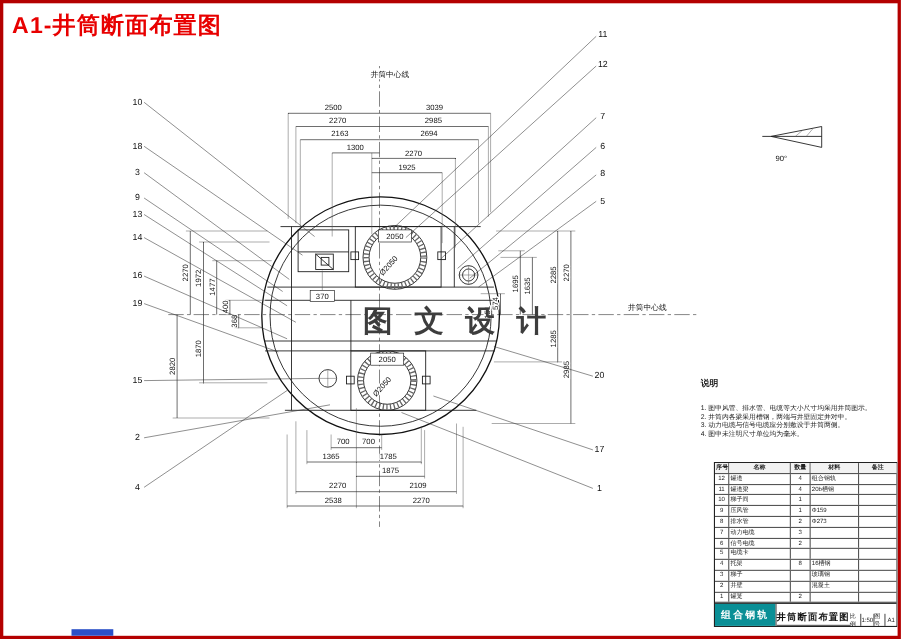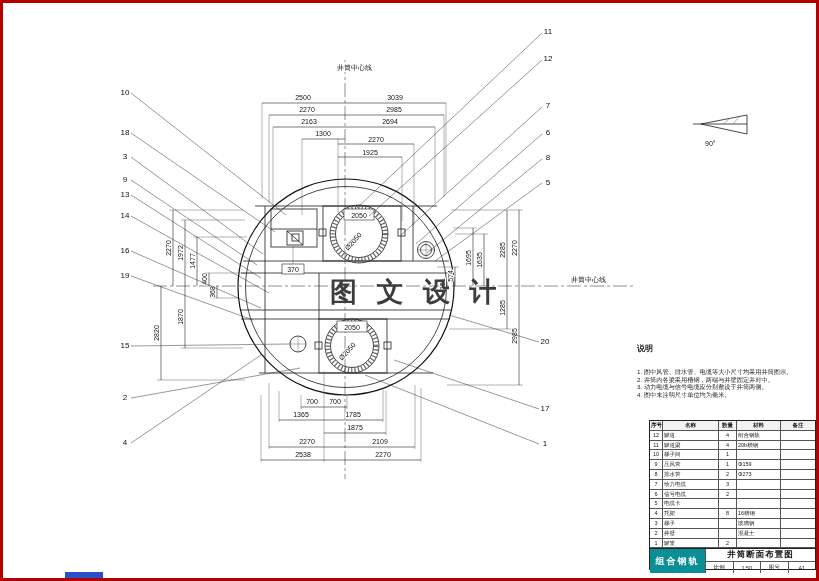--- a/index.html
+++ b/index.html
@@ -25,32 +25,33 @@
   .tb-row{display:flex;flex:1;border-bottom:0.5px solid #555;min-height:0;}
   .tb-cell{border-right:0.5px solid #555;font-size:5.5px;line-height:8.8px;padding:0 1px;overflow:hidden;white-space:nowrap;color:#222;box-sizing:border-box;}
   .tb-cell:nth-child(1){width:13px;text-align:center;}
   .tb-cell:nth-child(2){width:56px;}
   .tb-cell:nth-child(3){width:18px;text-align:center;}
   .tb-cell:nth-child(4){width:44px;}
   .tb-cell:nth-child(5){flex:1;border-right:none;}
   .tb-head .tb-cell{font-weight:bold;text-align:center;background:#f2f2f2;}
   .tb-bottom{height:28px;display:flex;border-top:0.8px solid #222;}
   .tb-company{width:55px;background:#0a8f96;color:#fff;font-size:9px;font-weight:bold;display:flex;align-items:center;justify-content:center;letter-spacing:2px;}
-  .tb-rightcol{flex:1;display:flex;flex-direction:column;border-left:0.5px solid #555;}
+  .tb-rightcol{flex:1;display:flex;flex-direction:row;border-left:0.5px solid #555;align-items:flex-end;}
   .tb-title{flex:1;display:flex;align-items:center;justify-content:center;font-size:8.5px;font-weight:bold;border-bottom:0.5px solid #555;letter-spacing:1px;color:#111;}
   .tb-meta{height:11px;display:flex;}
   .tb-cellm{flex:1;border-right:0.5px solid #555;font-size:5.5px;display:flex;align-items:center;justify-content:center;color:#222;}
   .tb-cellm:last-child{border-right:none;}
   .blue-bar{position:absolute;left:62px;top:569px;width:38px;height:9px;background:#2b50c8;}
 </style>
 </head>
 <body>
 
 <div class="page">
 
+  <div class="main-title">A1-井筒断面布置图</div>
 
   <svg width="819" height="581" viewBox="0 0 819 581">
     <defs>
       <marker id="tk" markerWidth="8" markerHeight="8" refX="0" refY="0" orient="auto" markerUnits="userSpaceOnUse">
         <path d="M-2.2,2.2 L2.2,-2.2" stroke="#222" stroke-width="0.9"></path>
       </marker>
     </defs>
 
     <g>
       <line class="cl" x1="342" y1="57" x2="342" y2="476"></line>

